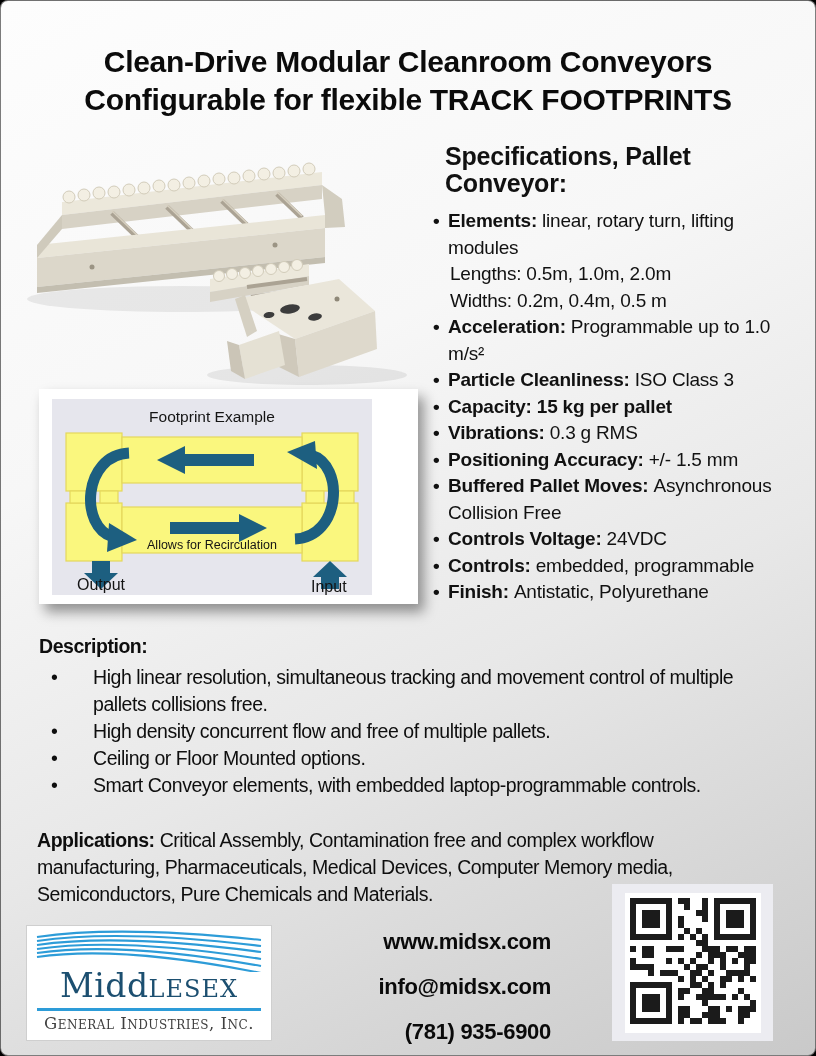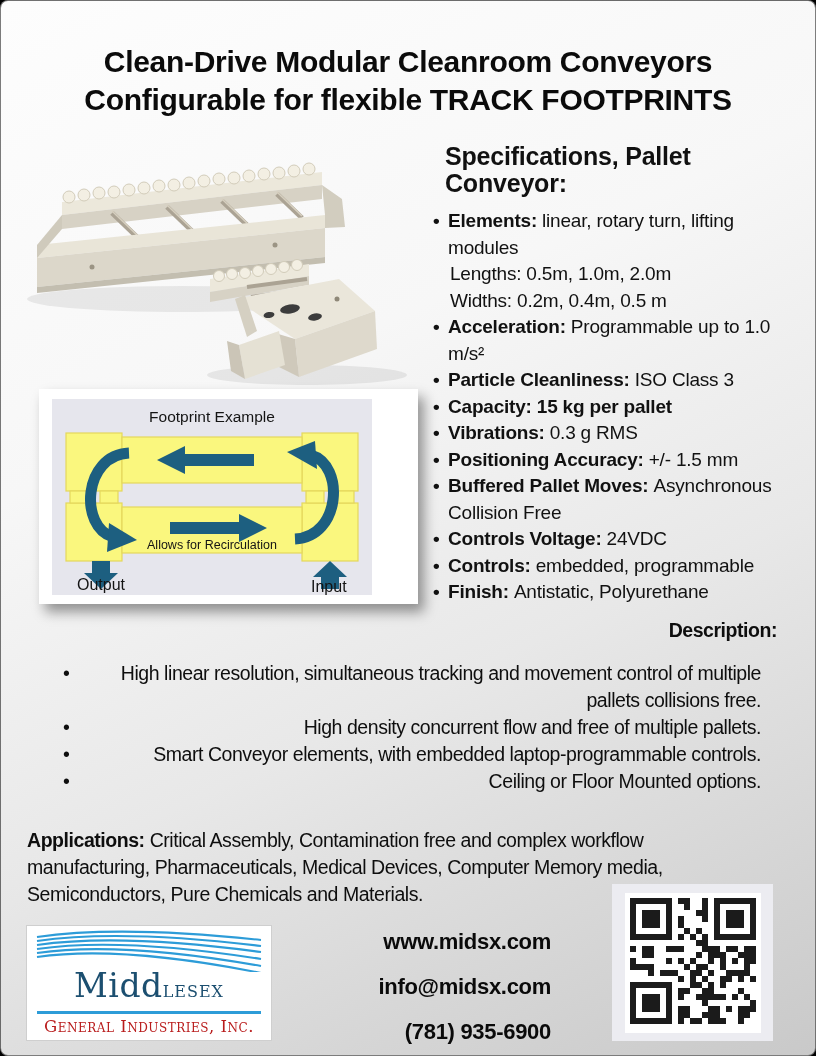--- a/index.html
+++ b/index.html
@@ -20,39 +20,39 @@
   .specs ul{margin:0;padding:0;list-style:none;}
   .specs li{padding-left:15px;position:relative;}
   .specs li::before{content:"•";position:absolute;left:0;top:0;font-weight:bold;}
   .specs .val{margin-left:5px;}
   .subline{padding-left:2px;}
   
   .footprint-card{position:absolute;left:22px;top:388px;width:379px;height:215px;background:#fff;
                   box-shadow:6px 8px 12px rgba(0,0,0,.4);margin-left:16px;}
   .footprint-card svg{display:block;}
   
-  .desc{position:absolute;left:38px;top:616px;width:738px;color:#0e0e0e;
-        font-size:19.5px;line-height:27px;letter-spacing:-.45px;text-align:right;}
+  .desc{position:absolute;left:38px;top:632px;width:738px;color:#0e0e0e;
+        font-size:19.5px;line-height:27px;letter-spacing:-.45px;}
   .desc h3{margin:0 0 2px 0;font-size:19.5px;line-height:27px;}
-  .desc ul{margin:16px;padding:0;list-style:none;}
+  .desc ul{margin:4px;padding:0;list-style:none;}
   .desc li{padding-left:50px;position:relative;}
   .desc li::before{content:"•";position:absolute;left:8px;top:0;}
   
-  .apps{position:absolute;left:26px;top:806px;width:740px;color:#0e0e0e;
+  .apps{position:absolute;left:36px;top:806px;width:740px;color:#0e0e0e;
         font-size:19.5px;line-height:27px;letter-spacing:-.45px;}
   .apps .val{margin-left:5px;}
   
   .logo-card{position:absolute;left:25px;top:924px;width:246px;height:116px;background:#fff;
              border:1px solid #cfcfcf;box-sizing:border-box;padding:4px 8px 0 8px;}
   .logo-arcs{display:block;margin:0 auto;}
   .logo-name{font-family:"DejaVu Serif",serif;color:#1c4f70;font-size:33px;line-height:32px;
              text-align:center;margin-top:-2px;letter-spacing:.5px;}
-  .logo-name .sc{font-size:16px;letter-spacing:1px;}
+  .logo-name .sc{font-size:24px;letter-spacing:1px;}
   .logo-rule{height:3px;background:#2d9cd8;margin:3px 2px 3px 2px;}
-  .logo-sub{font-family:"DejaVu Serif",serif;color:#b91c1c;font-size:16.5px;text-align:center;
+  .logo-sub{font-family:"DejaVu Serif",serif;color:#404040;font-size:16.5px;text-align:center;
             font-variant:small-caps;letter-spacing:.5px;}
   .contact{position:absolute;left:270px;top:928px;width:280px;text-align:right;color:#0a0a0a;}
   .contact div{font-size:22px;font-weight:bold;margin-bottom:19px;letter-spacing:-.3px;}
   .qr-card{position:absolute;left:611px;top:883px;width:161px;height:157px;background:#ececf1;
            display:flex;align-items:center;justify-content:center;}
   .qr-inner{background:#fff;padding:5px;}
 </style>
 </head>
 <body>
 
@@ -204,22 +204,22 @@
       <text x="38" y="201" font-size="16" fill="#141414" font-family="Liberation Sans, sans-serif">Output</text>
       <text x="272" y="203" font-size="16" fill="#141414" font-family="Liberation Sans, sans-serif">Input</text>
     </svg>
   </div>
 
   <div class="desc">
     <h3>Description:</h3>
     <ul>
       <li>High linear resolution, simultaneous tracking and movement control of multiple pallets collisions free.</li>
       <li>High density concurrent flow and free of multiple pallets.</li>
+      <li>Ceiling or Floor Mounted options.</li>
       <li>Smart Conveyor elements, with embedded laptop-programmable controls.</li>
-      <li>Ceiling or Floor Mounted options.</li>
     </ul>
   </div>
 
   <p class="apps">
     <span class="b">Applications:</span><span class="val">Critical Assembly, Contamination free and complex workflow manufacturing, Pharmaceuticals, Medical Devices, Computer Memory media, Semiconductors, Pure Chemicals and Materials.</span>
   </p>
 
   <div class="logo-card">
     <svg class="logo-arcs" width="228" height="42" viewBox="0 0 228 42">
       <g stroke="#2d9cd8" stroke-width="2.1" fill="none">

